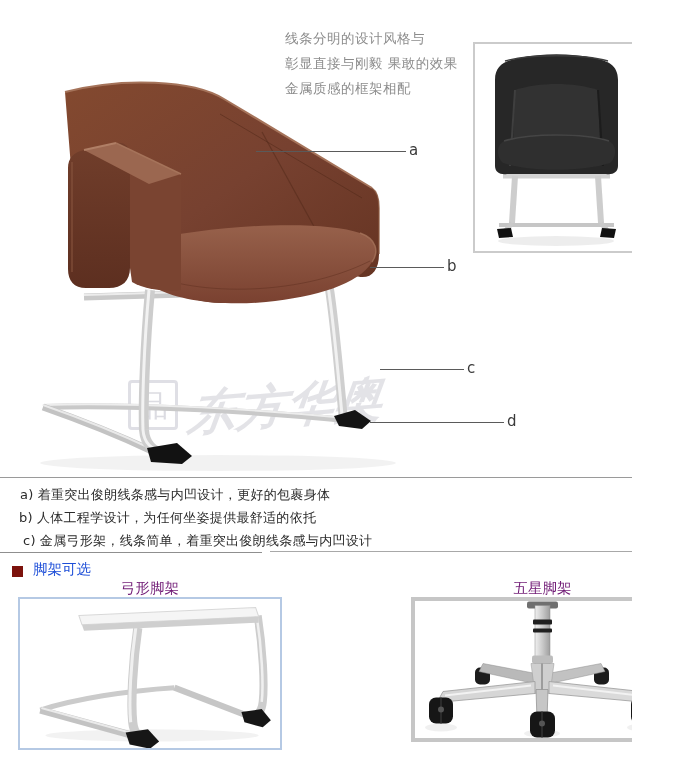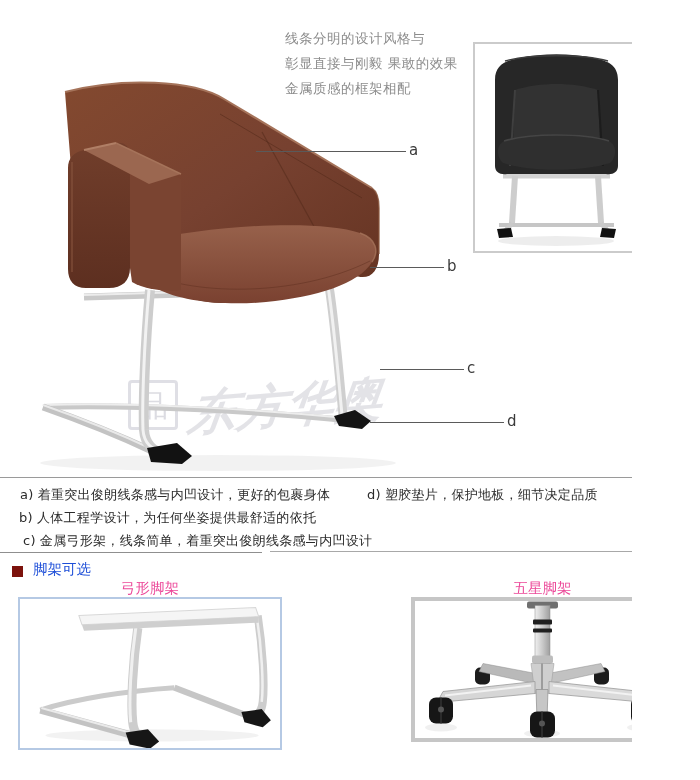--- a/index.html
+++ b/index.html
@@ -40,21 +40,21 @@
   .ann-a { left:20px; top:486px; }
   .ann-b { left:19px; top:509px; }
   .ann-c { left:23px; top:532px; }
   .ann-d { left:367px; top:486px; }
 
   
   .options-header { position:absolute; left:0; top:560px; }
   .bullet { position:absolute; left:12px; top:6px; width:11px; height:11px; background:#7c120c; }
   .options-title { position:absolute; left:33px; top:0; font-size:14.5px; color:#1d4ed8; white-space:nowrap; }
 
-  .option-label { position:absolute; top:579px; font-size:14.5px; color:#ec4899; text-align:center; white-space:nowrap; }
+  .option-label { position:absolute; top:579px; font-size:14.5px; color:#701a75; text-align:center; white-space:nowrap; }
   .option-label-left  { left:18px;  width:264px; }
   .option-label-right { left:411px; width:263px;font-family:Liberation Mono, monospace; }
 
   .option-frame { position:absolute; top:597px; background:#fff; }
   .option-frame svg { display:block; width:100%; height:100%; }
   .frame-left  { left:18px;  width:264px; height:153px; border:2px solid #b5c9e4; }
   .frame-right { left:411px; width:263px; height:145px; border:4px solid #c6c6c6; }
 </style>
 </head>
 <body>
@@ -147,21 +147,20 @@
   <div class="callout-line" style="left:380px; top:369px; width:84px;"></div>
   <span class="callout-letter" style="left:467px; top:361px;">c</span>
   <div class="callout-line" style="left:370px; top:422px; width:134px;"></div>
   <span class="callout-letter" style="left:507px; top:414px;">d</span>
 
   <div class="divider divider-1"></div>
 
   <p class="ann ann-a"><span class="ann-label">a)</span><span class="ann-text">着重突出俊朗线条感与内凹设计，更好的包裹身体</span></p>
   <p class="ann ann-b"><span class="ann-label">b)</span><span class="ann-text">人体工程学设计，为任何坐姿提供最舒适的依托</span></p>
   <p class="ann ann-c"><span class="ann-label">c)</span><span class="ann-text">金属弓形架，线条简单，着重突出俊朗线条感与内凹设计</span></p>
-  <p class="ann ann-d"><span class="ann-label">d)</span><span class="ann-text">塑胶垫片，保护地板，细节决定品质</span></p>
 
   <div class="divider divider-2a"></div>
   <div class="divider divider-2b"></div>
 
   <div class="options-header">
     <span class="bullet"></span>
     <span class="options-title">脚架可选</span>
   </div>
 
   <div class="option-label option-label-left">弓形脚架</div>

